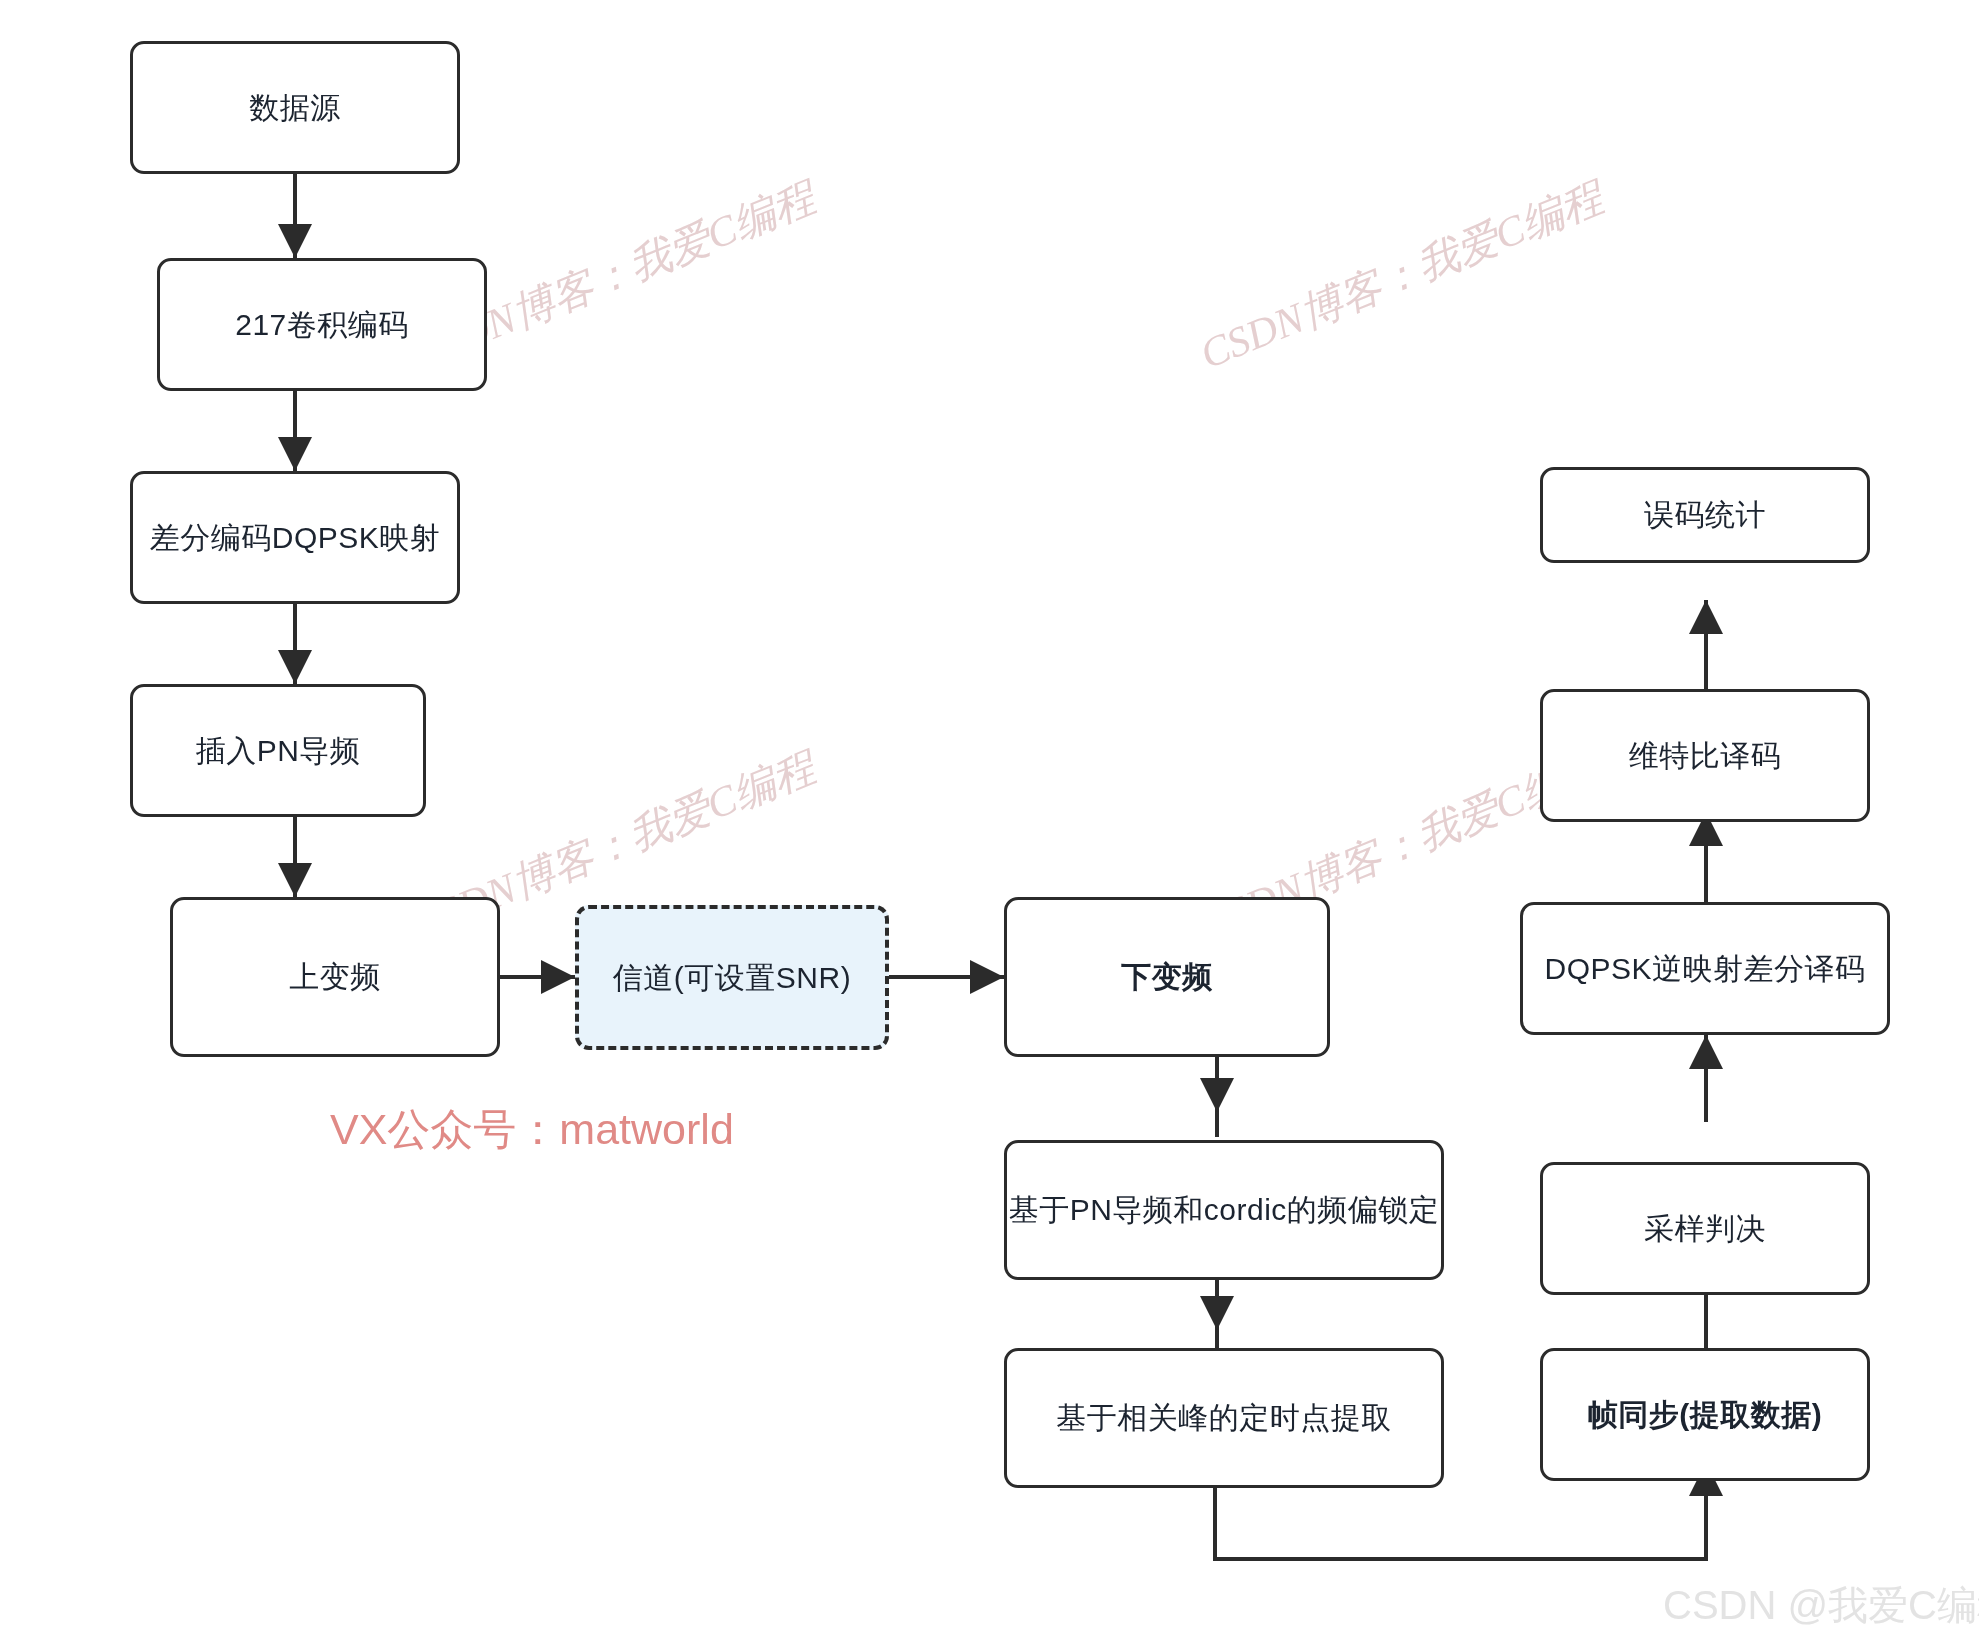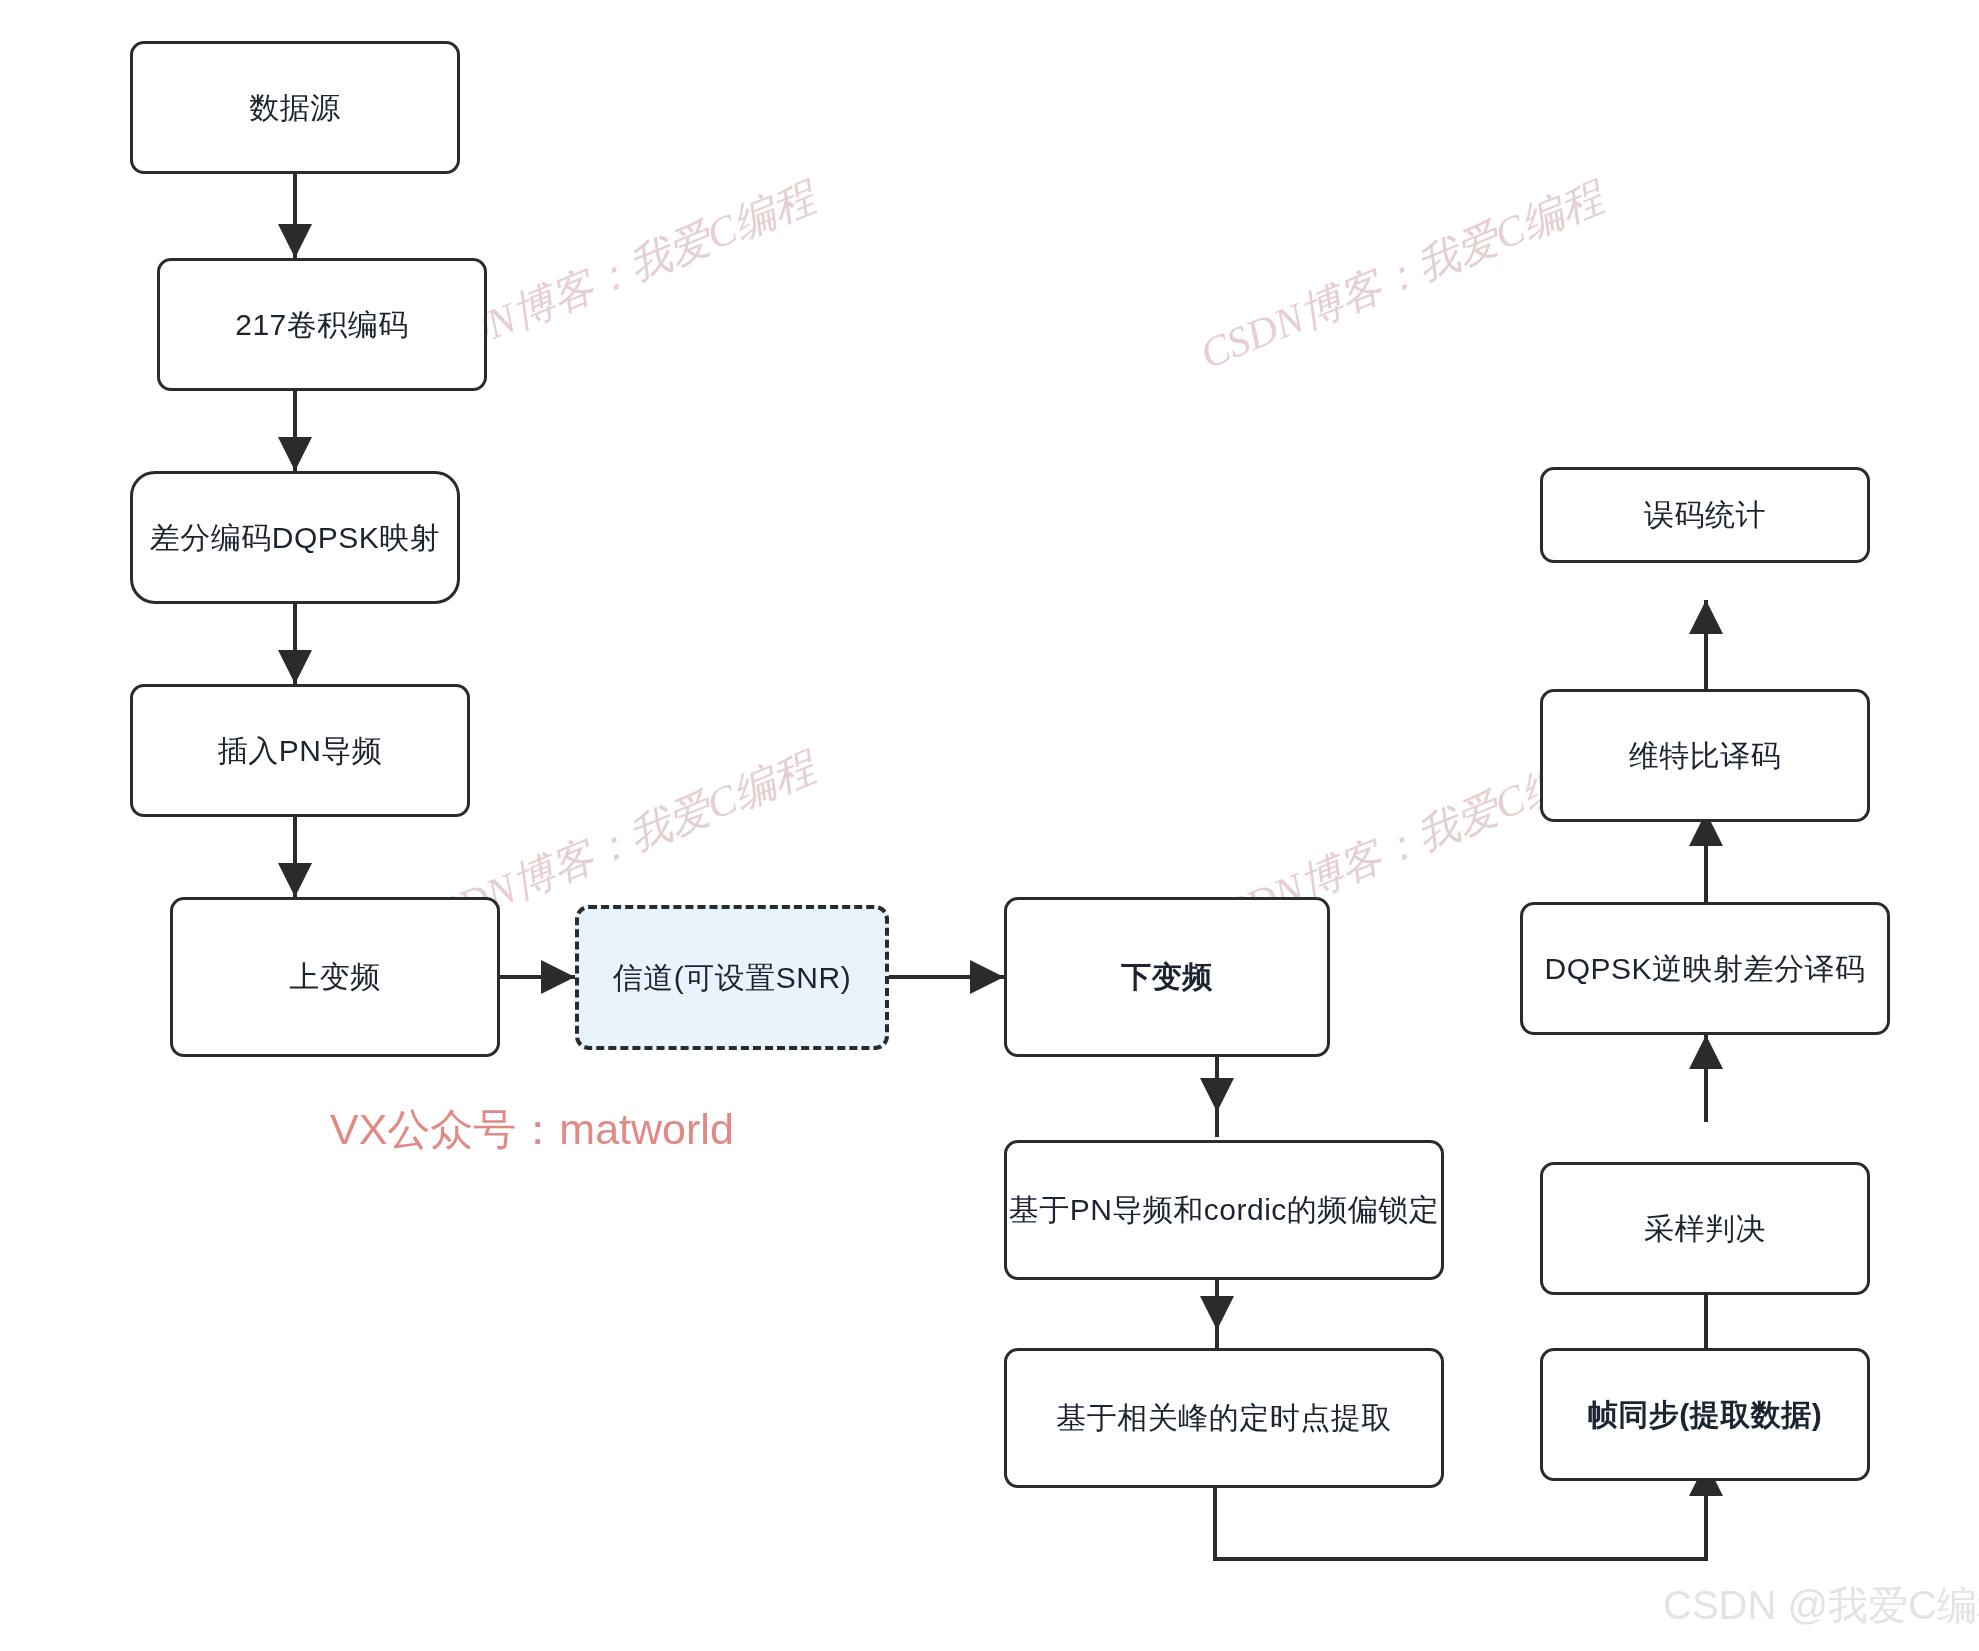--- a/index.html
+++ b/index.html
@@ -113,26 +113,26 @@
   <div class="node" style="left:130px; top:41px; width:330px; height:133px;">数据源</div>
 
   <div class="edge v" style="left:293px; top:174px; height:84px;"></div>
   <div class="arrow down" style="left:278px; top:224px;"></div>
 
   <div class="node" style="left:130px; top:258px; width:330px; height:133px;margin-left:27px;">217卷积编码</div>
 
   <div class="edge v" style="left:293px; top:391px; height:80px;"></div>
   <div class="arrow down" style="left:278px; top:437px;"></div>
 
-  <div class="node" style="left:130px; top:471px; width:330px; height:133px;border-radius:25px;">差分编码DQPSK映射</div>
+  <div class="node" style="left:130px; top:471px; width:330px; height:133px;">差分编码DQPSK映射</div>
 
   <div class="edge v" style="left:293px; top:604px; height:80px;"></div>
   <div class="arrow down" style="left:278px; top:650px;"></div>
 
-  <div class="node" style="left:130px; top:684px; width:340px; height:133px;">插入PN导频</div>
+  <div class="node" style="left:130px; top:684px; width:296px; height:133px;">插入PN导频</div>
 
   <div class="edge v" style="left:293px; top:817px; height:80px;"></div>
   <div class="arrow down" style="left:278px; top:863px;"></div>
 
   <div class="node" style="left:130px; top:897px; width:330px; height:160px;margin-left:40px;">上变频</div>
 
   <div class="edge h" style="left:460px; top:975px; width:115px;"></div>
   <div class="arrow right" style="left:541px; top:960px;"></div>
 
   <div class="node channel" style="left:575px; top:905px; width:314px; height:145px;">信道(可设置SNR)</div>

